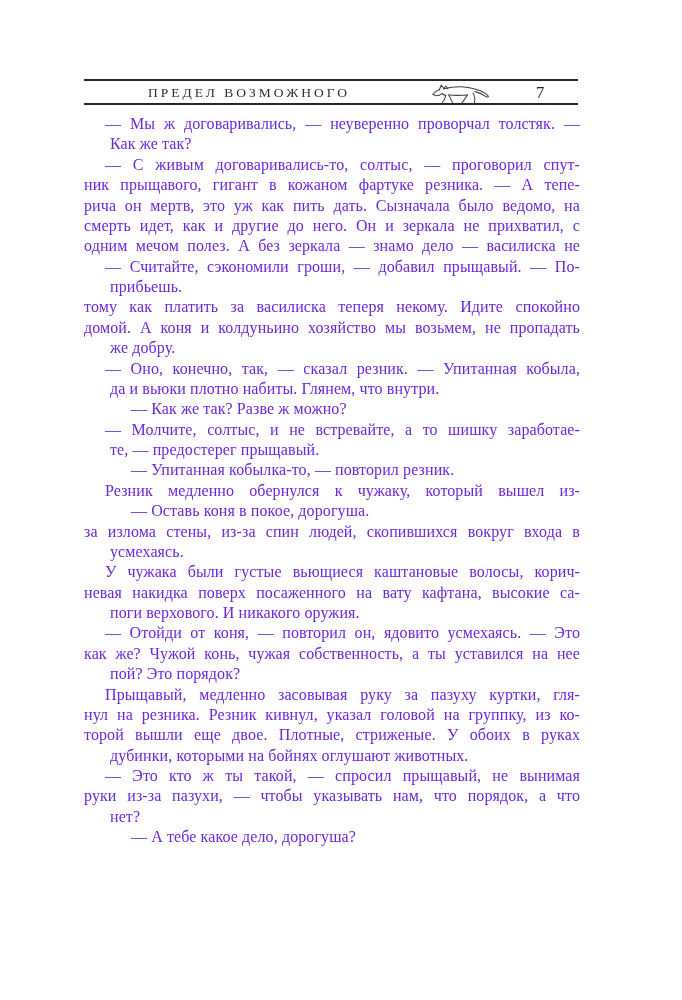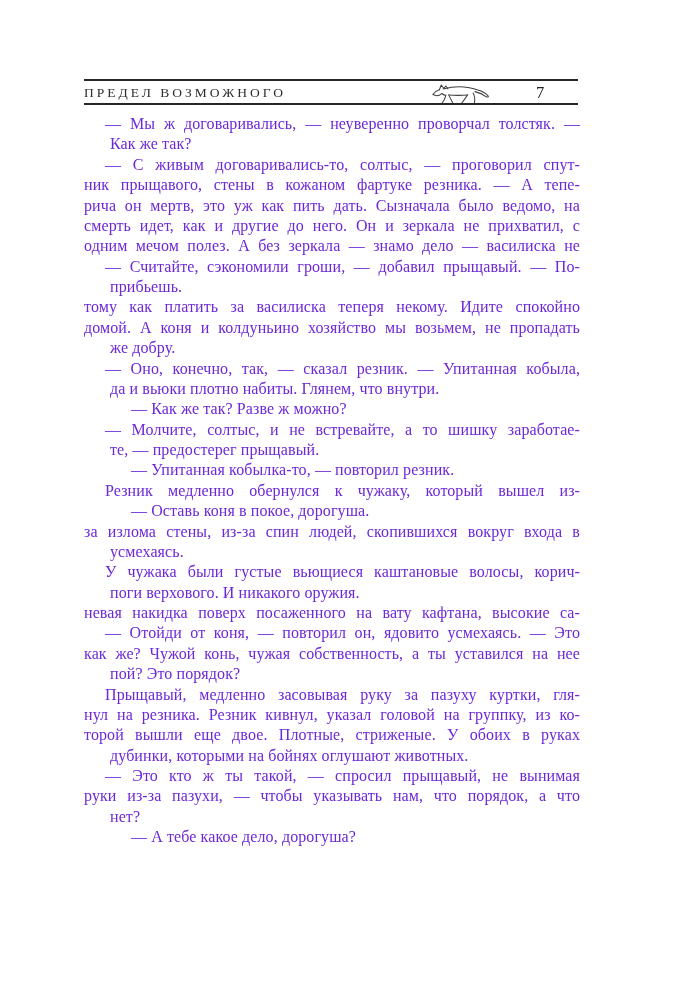--- a/index.html
+++ b/index.html
@@ -37,21 +37,21 @@
   }
   .rule.top    { top: -2px; }
   .rule.bottom { bottom: -2px; }
   .running-title {
     position: absolute;
     left: 0;
     top: 0;
     width: 330px;
     height: 22px;
     line-height: 23px;
-    text-align: left;
+    text-align: center;
     font-size: 13.5px;
     letter-spacing: 3px;
     color: #2e2e2e;
     white-space: nowrap;
   }
   .wolf {
     position: absolute;
     left: 346px;
     bottom: -3px;
     width: 60px;
@@ -124,42 +124,42 @@
     <span class="page-number">7</span>
 
     <div class="rule bottom" style="background: rgb(38, 38, 38);"></div>
   </header>
 
   <main class="text-block" id="text-block" style="color: rgb(28, 28, 28);">
 
   <div class="line indent">— Мы ж договаривались, — неуверенно проворчал толстяк. —</div>
       <div class="line plast">Как же так?</div>
       <div class="line indent">— С живым договаривались-то, солтыс, — проговорил спут-</div>
-      <div class="line">ник прыщавого, стены в кожаном фартуке резника. — А тепе-</div>
+      <div class="line">ник прыщавого, гигант в кожаном фартуке резника. — А тепе-</div>
       <div class="line">рича он мертв, это уж как пить дать. Сызначала было ведомо, на</div>
       <div class="line">смерть идет, как и другие до него. Он и зеркала не прихватил, с</div>
       <div class="line">одним мечом полез. А без зеркала — знамо дело — василиска не</div>
       <div class="line indent">— Считайте, сэкономили гроши, — добавил прыщавый. — По-</div>
       <div class="line plast">прибьешь.</div>
       <div class="line">тому как платить за василиска теперя некому. Идите спокойно</div>
       <div class="line">домой. А коня и колдуньино хозяйство мы возьмем, не пропадать</div>
       <div class="line plast">же добру.</div>
       <div class="line indent">— Оно, конечно, так, — сказал резник. — Упитанная кобыла,</div>
       <div class="line plast">да и вьюки плотно набиты. Глянем, что внутри.</div>
       <div class="line indent plast">— Как же так? Разве ж можно?</div>
       <div class="line indent">— Молчите, солтыс, и не встревайте, а то шишку заработае-</div>
       <div class="line plast">те, — предостерег прыщавый.</div>
       <div class="line indent plast">— Упитанная кобылка-то, — повторил резник.</div>
       <div class="line indent">Резник медленно обернулся к чужаку, который вышел из-</div>
       <div class="line indent plast">— Оставь коня в покое, дорогуша.</div>
       <div class="line">за излома стены, из-за спин людей, скопившихся вокруг входа в</div>
       <div class="line plast">усмехаясь.</div>
       <div class="line indent">У чужака были густые вьющиеся каштановые волосы, корич-</div>
+      <div class="line">невая накидка поверх посаженного на вату кафтана, высокие са-</div>
       <div class="line plast">поги верхового. И никакого оружия.</div>
-      <div class="line">невая накидка поверх посаженного на вату кафтана, высокие са-</div>
       <div class="line indent">— Отойди от коня, — повторил он, ядовито усмехаясь. — Это</div>
       <div class="line">как же? Чужой конь, чужая собственность, а ты уставился на нее</div>
       <div class="line plast">пой? Это порядок?</div>
       <div class="line indent">Прыщавый, медленно засовывая руку за пазуху куртки, гля-</div>
       <div class="line">нул на резника. Резник кивнул, указал головой на группку, из ко-</div>
       <div class="line">торой вышли еще двое. Плотные, стриженые. У обоих в руках</div>
       <div class="line plast">дубинки, которыми на бойнях оглушают животных.</div>
       <div class="line indent">— Это кто ж ты такой, — спросил прыщавый, не вынимая</div>
       <div class="line">руки из-за пазухи, — чтобы указывать нам, что порядок, а что</div>
       <div class="line plast">нет?</div>

